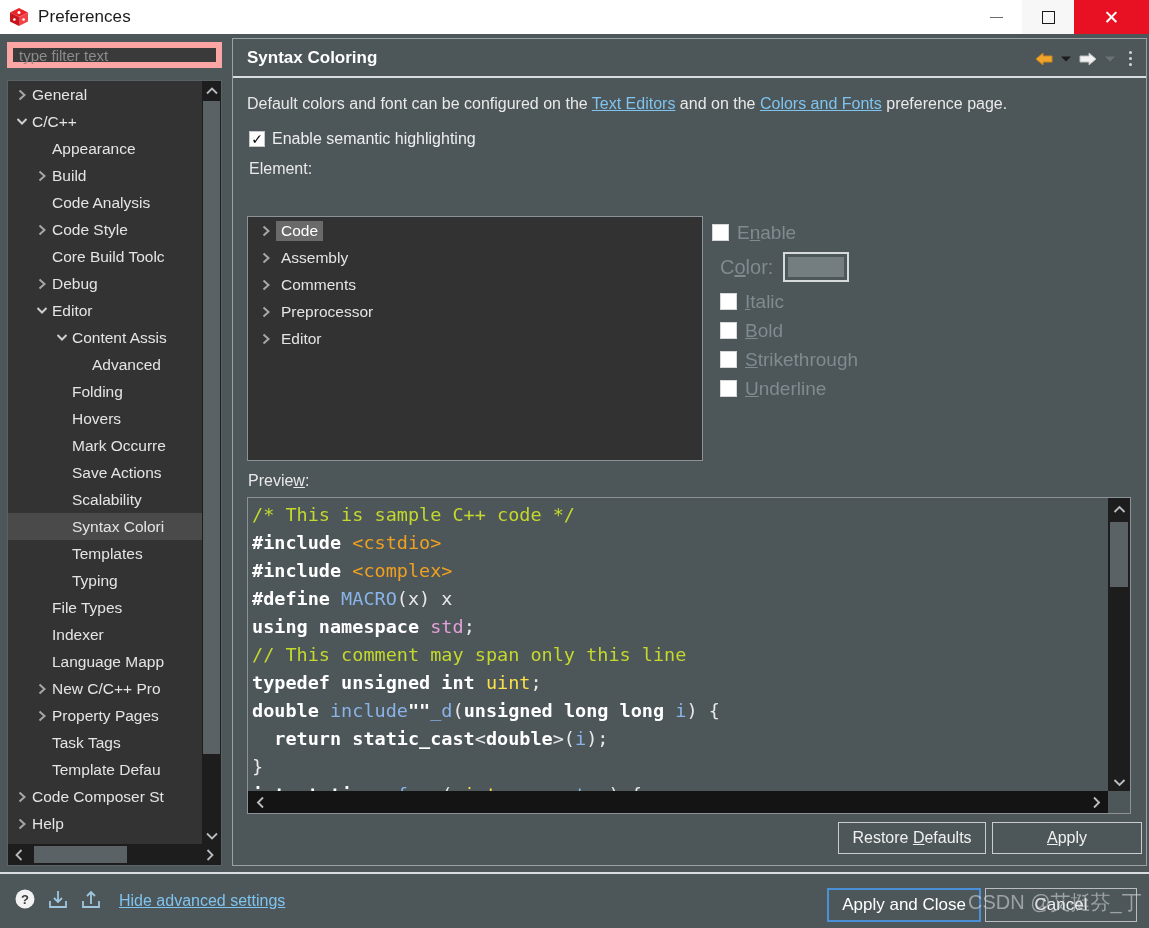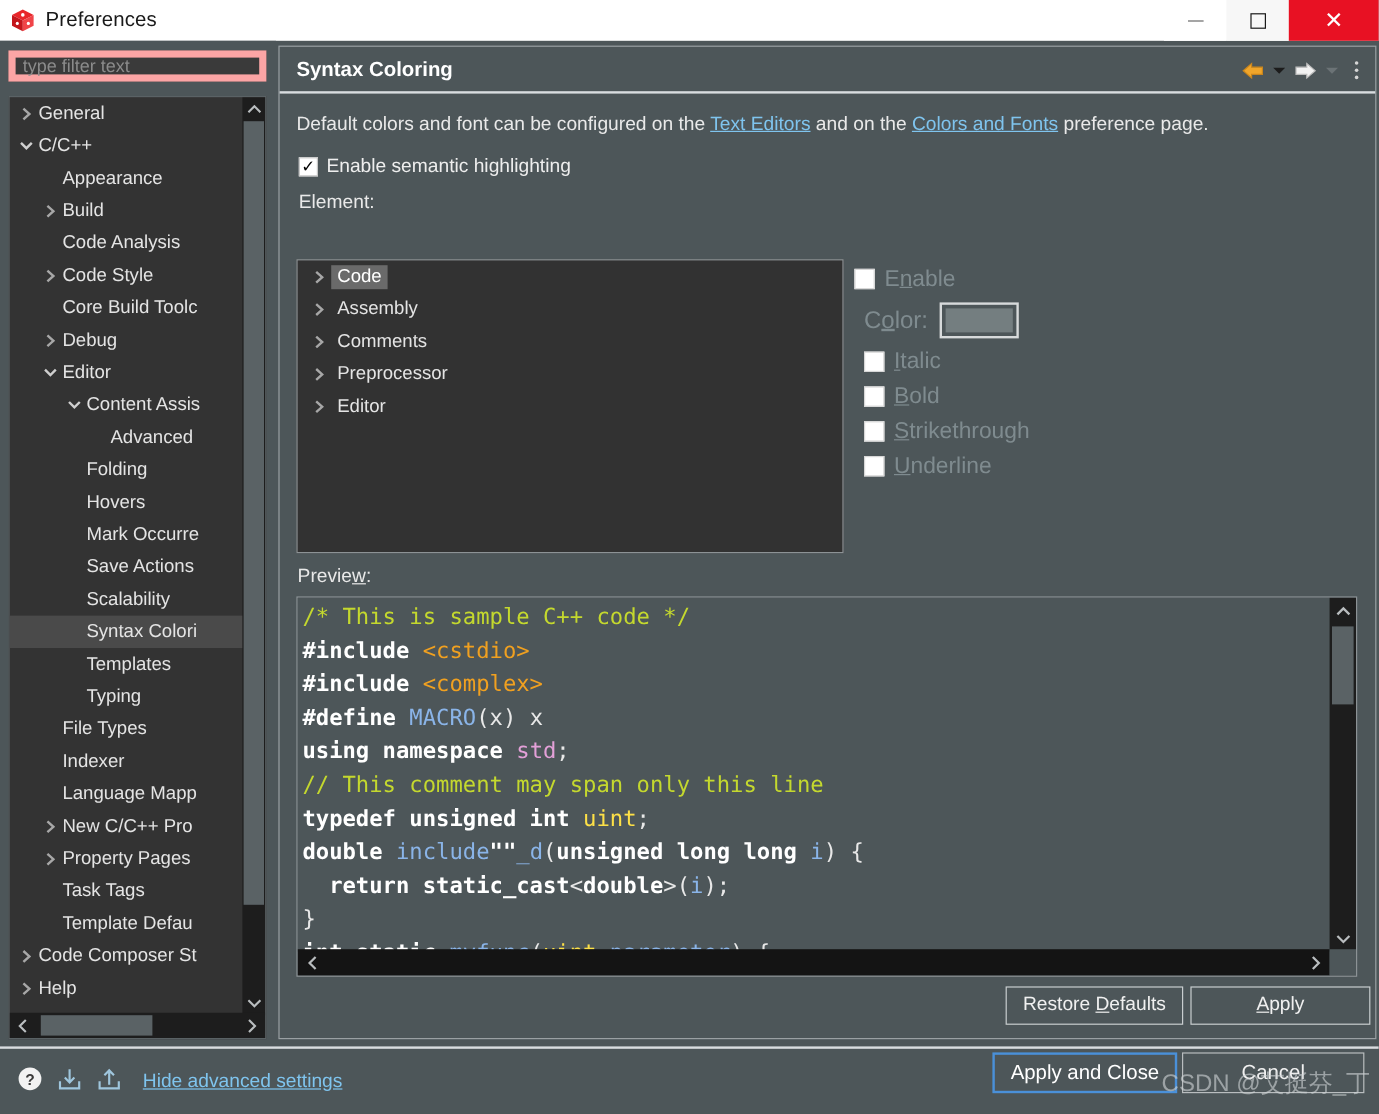--- a/index.html
+++ b/index.html
@@ -294,21 +294,21 @@
   }
   .bb-left {
     position: absolute; left: 14px; top: 14px;
     display: flex; align-items: center; gap: 11px;
   }
   .hide-adv {
     color: #7fc4ee; font-size: 16px; text-decoration: underline;
     margin-left: 6px;
   }
   .bb-right {
-    position: absolute; right: 12px; top: 3px;
+    position: absolute; right: 12px; top: 14px;
     display: flex; gap: 4px;
   }
   .btn-primary {
     background: #4d5659;
     border: 2px solid #4a90d9;
     color: #ffffff;
     font-size: 17px;
     height: 34px; padding: 0 13px;
     display: flex; align-items: center;
   }

